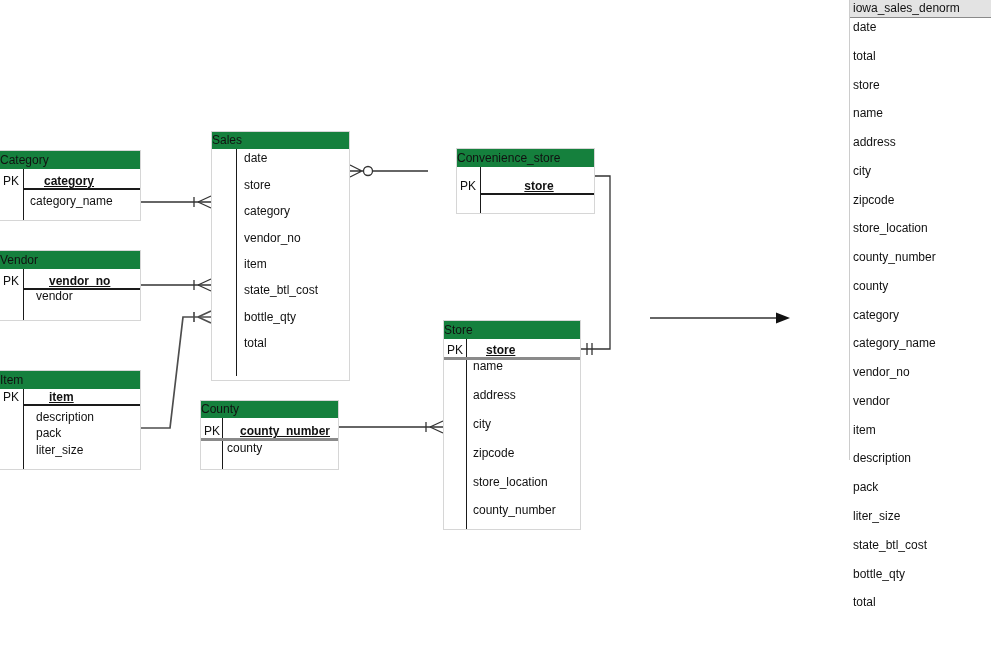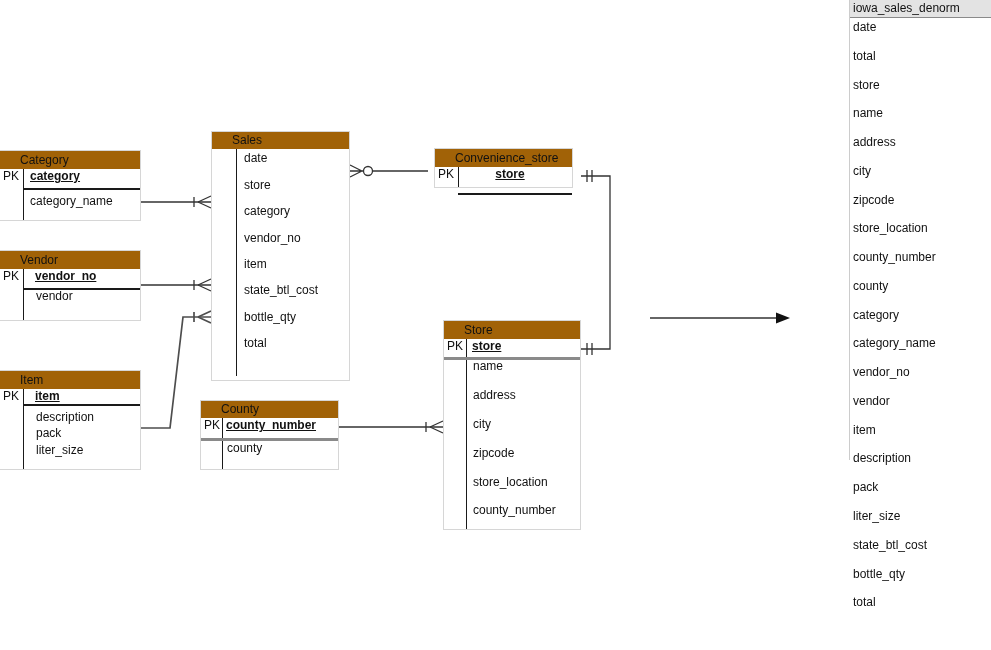--- a/index.html
+++ b/index.html
@@ -8,25 +8,25 @@
     background:#ffffff;
     font-family:"Liberation Sans","DejaVu Sans",sans-serif;
     color:#111;
   }
   #connector-layer{position:absolute;left:0;top:0;width:991px;height:650px;z-index:0;}
   .entity{
     position:absolute;background:#fff;border:1px solid #d6d6d6;
     box-sizing:border-box;z-index:1;font-size:12px;
   }
   .hdr{
-    height:18px;line-height:18px;background:#a16207;padding-left:20px;
+    height:18px;line-height:18px;background:#15803d;padding-left:0;
     font-size:12px;color:#111;white-space:nowrap;overflow:hidden;
   }
   .vdiv{position:absolute;width:1px;background:#1a1a1a;}
-  .pkrow{position:absolute;left:0;right:0;display:flex;align-items:flex-start;}
+  .pkrow{position:absolute;left:0;right:0;display:flex;align-items:flex-end;gap:14px;}
   .pklabel{width:23px;padding-left:3px;box-sizing:border-box;flex:0 0 23px;}
   .pkname{font-weight:bold;text-decoration:underline;white-space:nowrap;}
   .pkline{position:absolute;height:2px;background:#1a1a1a;}
   ul.rows{list-style:none;margin:0;padding:0;position:absolute;left:0;right:0;}
   ul.rows li{display:flex;align-items:center;white-space:nowrap;}
 
   
   #e-category{left:0;top:150px;width:141px;height:71px;border-left:none;}
   #e-category .vdiv{left:23px;top:18px;bottom:0;}
   #e-category .pkrow{top:18px;height:19px;}
@@ -65,21 +65,21 @@
   #e-county .hdr{height:17px;line-height:17px;}
   #e-county .vdiv{left:21px;top:17px;bottom:0;}
   #e-county .pkrow{top:17px;height:20px;}
   #e-county .pklabel{width:21px;flex:0 0 21px;}
   #e-county .pkname{padding-left:4px;}
   #e-county .pkline{left:0;right:0;top:37px;height:2.5px;background:#8a8a8a;}
   #e-county ul.rows{top:37px;}
   #e-county ul.rows li{height:20px;padding-left:26px;}
 
   
-  #e-cstore{left:434px;top:148px;width:139px;height:40px;}
+  #e-cstore{left:456px;top:148px;width:139px;height:66px;}
   #e-cstore .vdiv{left:23px;top:18px;bottom:0;}
   #e-cstore .pkrow{top:18px;height:26px;}
   #e-cstore .pkname{flex:1;text-align:center;padding-right:10px;}
   #e-cstore .pkline{left:23px;right:0;top:44px;}
 
   
   #e-store{left:443px;top:320px;width:138px;height:210px;}
   #e-store .vdiv{left:22px;top:18px;bottom:0;}
   #e-store .pkrow{top:18px;height:18px;}
   #e-store .pklabel{width:22px;flex:0 0 22px;}

